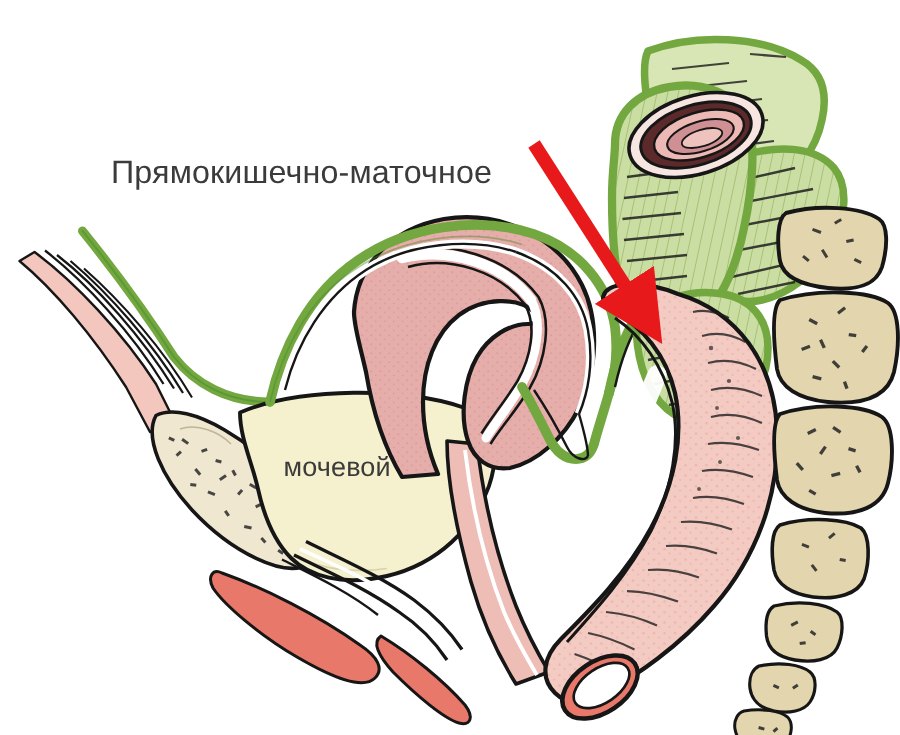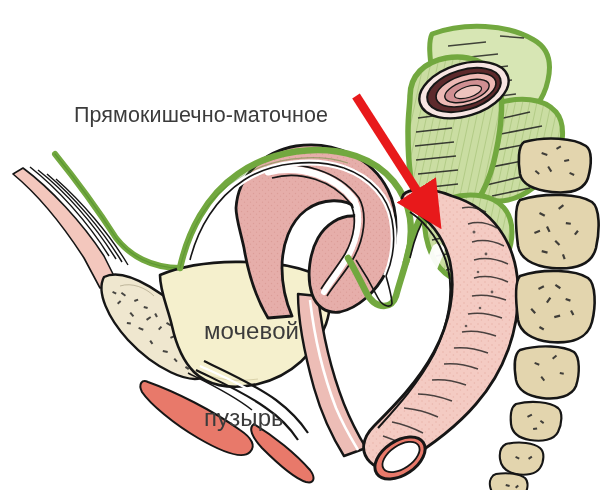--- a/index.html
+++ b/index.html
@@ -10,20 +10,21 @@
   }
   body {
     font-family: "Liberation Sans", "DejaVu Sans", sans-serif;
   }
   #figure {
     position: relative;
     width: 600px;
     height: 490px;
     background: #ffffff;
     overflow: hidden;
+    text-align: right;
   }
   #figure svg {
     position: absolute;
     left: 0;
     top: 0;
     display: block;
   }
   .label {
     position: absolute;
     color: #3b3b3b;
@@ -31,23 +32,23 @@
     white-space: pre;
     line-height: 1.22;
     letter-spacing: 0.1px;
   }
   #label-pouch {
     left: 74px;
     top: 50px;
     font-size: 21.5px;
   }
   #label-bladder {
-    left: 204px;
+    left: 189px;
     top: 257px;
-    font-size: 24px;
+    font-size: 18px;
   }
 </style>
 </head>
 <body>
 
 <div id="figure">
 
   <svg width="600" height="490" viewBox="0 0 600 490">
     <defs>
       <pattern id="hatch-green" width="7" height="7" patternUnits="userSpaceOnUse" patternTransform="rotate(12)">
@@ -354,16 +355,15 @@
       <line x1="356" y1="96" x2="424" y2="202" stroke="#e8191b" stroke-width="9" stroke-linecap="butt" marker-end="url(#arrowhead-red)"></line>
     </g>
   </svg>
 
   <div class="label" id="label-pouch">
     <div>Прямокишечно-маточное</div>
   </div>
 
   <div class="label" id="label-bladder">
     <div>мочевой</div>
-    <div>пузырь</div>
   </div>
 
 </div>
 
 </body></html>

